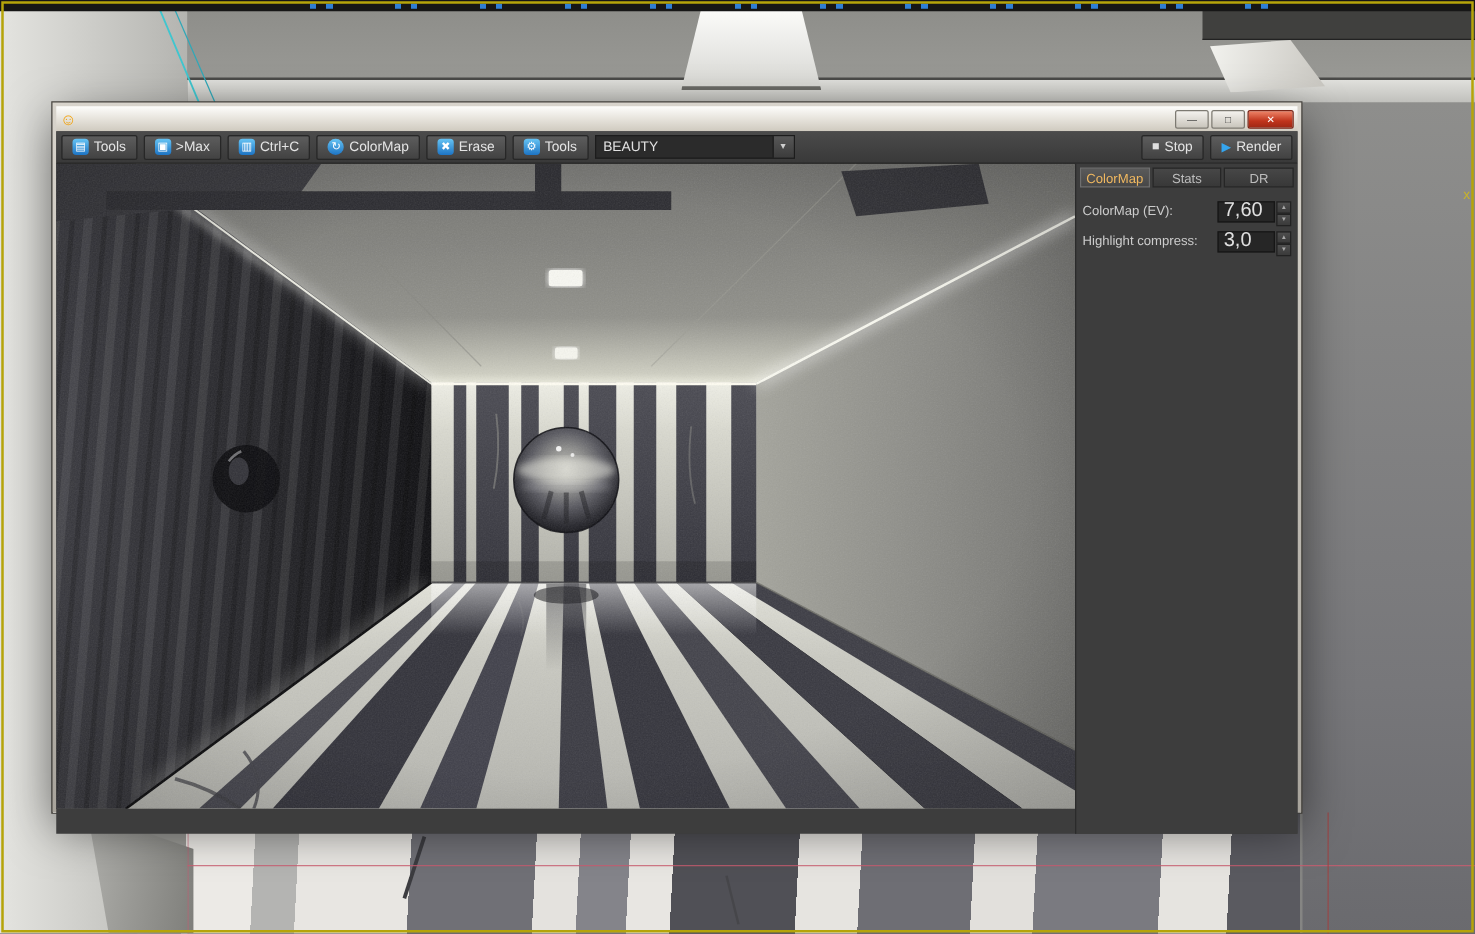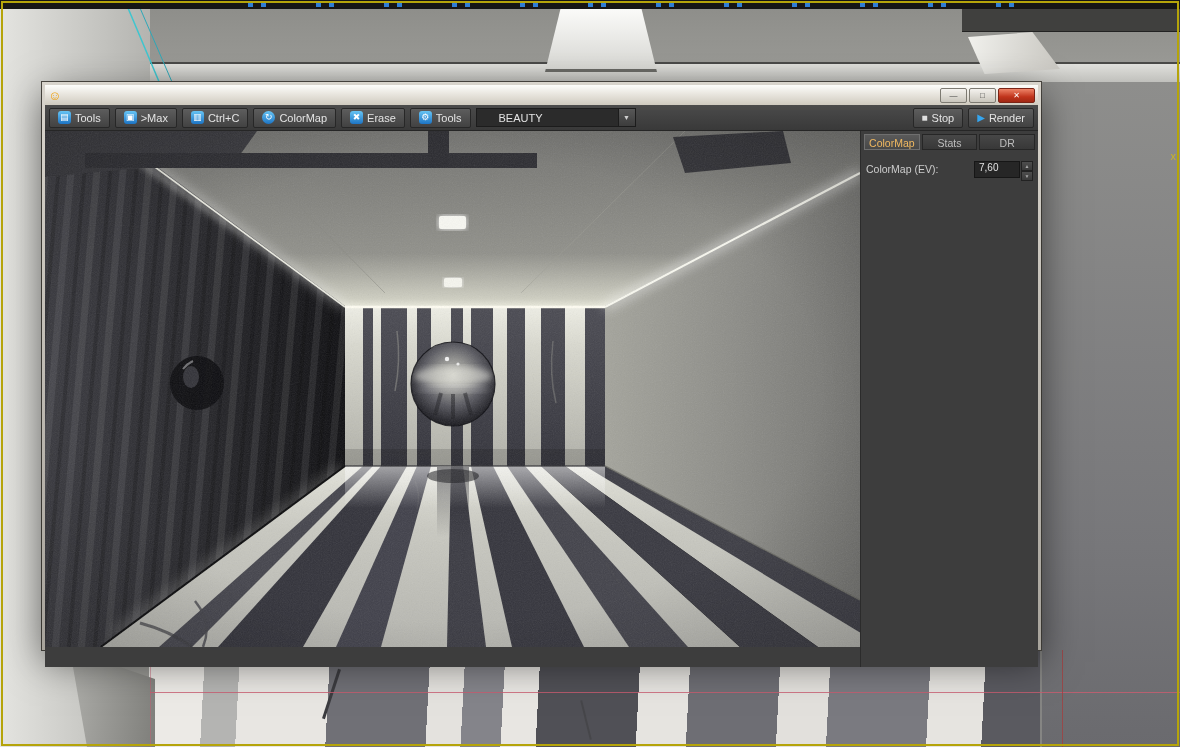--- a/index.html
+++ b/index.html
@@ -29,37 +29,37 @@
 .winbody{background:#3d3d3d;height:562px;display:flex;flex-direction:column}
 .toolbar{height:26px;display:flex;align-items:center;gap:5px;padding:0 4px;
  background:linear-gradient(#4b4b4b,#393939);border-bottom:1px solid #262626}
 .tbtn{display:inline-flex;align-items:center;gap:4px;height:20px;padding:0 8px;
  background:linear-gradient(#5d5d5d,#424242);border:1px solid #272727;border-radius:2px;
  color:#e4e4e4;font-size:11px;font-family:inherit;cursor:default}
 .bicon{display:inline-block;width:13px;height:13px;border-radius:3px;
  background:linear-gradient(#66c4f4,#1d74c4);color:#fff;font-size:9px;line-height:13px;text-align:center}
 .channel{display:flex;align-items:center;width:160px;height:19px;background:#2b2b2b;
  border:1px solid #1c1c1c;color:#e2e2e2;font-size:11px}
-.channel .clabel{flex:1;padding-left:22px}
+.channel .clabel{flex:1;padding-left:6px}
 .carrow{width:17px;height:100%;background:linear-gradient(#575757,#3c3c3c);border-left:1px solid #1c1c1c;
  font-size:7px;color:#cfcfcf;display:flex;align-items:center;justify-content:center}
 .spacer{flex:1}
 .stopicon{color:#e0e0e0;font-size:10px}
 .playicon{color:#35a5ee;font-size:10px}
 .content{flex:1;display:flex}
 .render-area{width:815px;height:516px;line-height:0;background:#000}
 .panel{flex:1;background:#3d3d3d;border-left:1px solid #2b2b2b;display:flex;flex-direction:column}
 .tabs{display:flex;gap:2px;padding:3px 3px 7px}
 .tab{flex:1;height:16px;line-height:16px;text-align:center;font-size:10.5px;color:#bdbdbd;
  background:linear-gradient(#474747,#383838);border:1px solid #262626;cursor:default}
 .tab.active{background:linear-gradient(#5a5a5a,#474747);border-color:#6f6f6f;color:#f0b860}
 .prow{display:flex;align-items:center;height:24px;padding:0 5px}
 .plabel{flex:1;font-size:10.5px;color:#cccccc}
-.pfield{display:flex;width:46px;height:17px;background:#262626;border:1px solid #161616;
- color:#e0e0e0;font-size:10px;padding-left:4px}
+.pfield{display:flex;align-items:center;width:46px;height:17px;background:#262626;border:1px solid #161616;
+ color:#e0e0e0;font-size:16px;padding-left:4px}
 .spin{width:12px;height:17px;display:flex;flex-direction:column;margin-left:1px}
 .su,.sd{flex:1;font-size:5px;line-height:8px;text-align:center;color:#a8a8a8;
  background:linear-gradient(#4e4e4e,#3a3a3a);border:1px solid #222;cursor:default}
 .axisx{position:absolute;right:4px;top:150px;color:#c8b428;font-size:11px;z-index:26}
 </style>
 </head>
 <body>
 
 <div class="stage">
 
@@ -324,17 +324,27 @@
           <div class="prow">
             <span class="plabel">ColorMap (EV):</span>
             <span class="pfield">
               <span>7,60</span>
             </span>
             <span class="spin">
               <span class="su">▲</span>
               <span class="sd">▼</span>
             </span>
           </div>
+          <div class="prow">
+            <span class="plabel">Highlight compress:</span>
+            <span class="pfield">
+              <span>3,0</span>
+            </span>
+            <span class="spin">
+              <span class="su">▲</span>
+              <span class="sd">▼</span>
+            </span>
+          </div>
         </div>
       </div>
     </div>
   </div>
 </div>
 
 </body></html>

